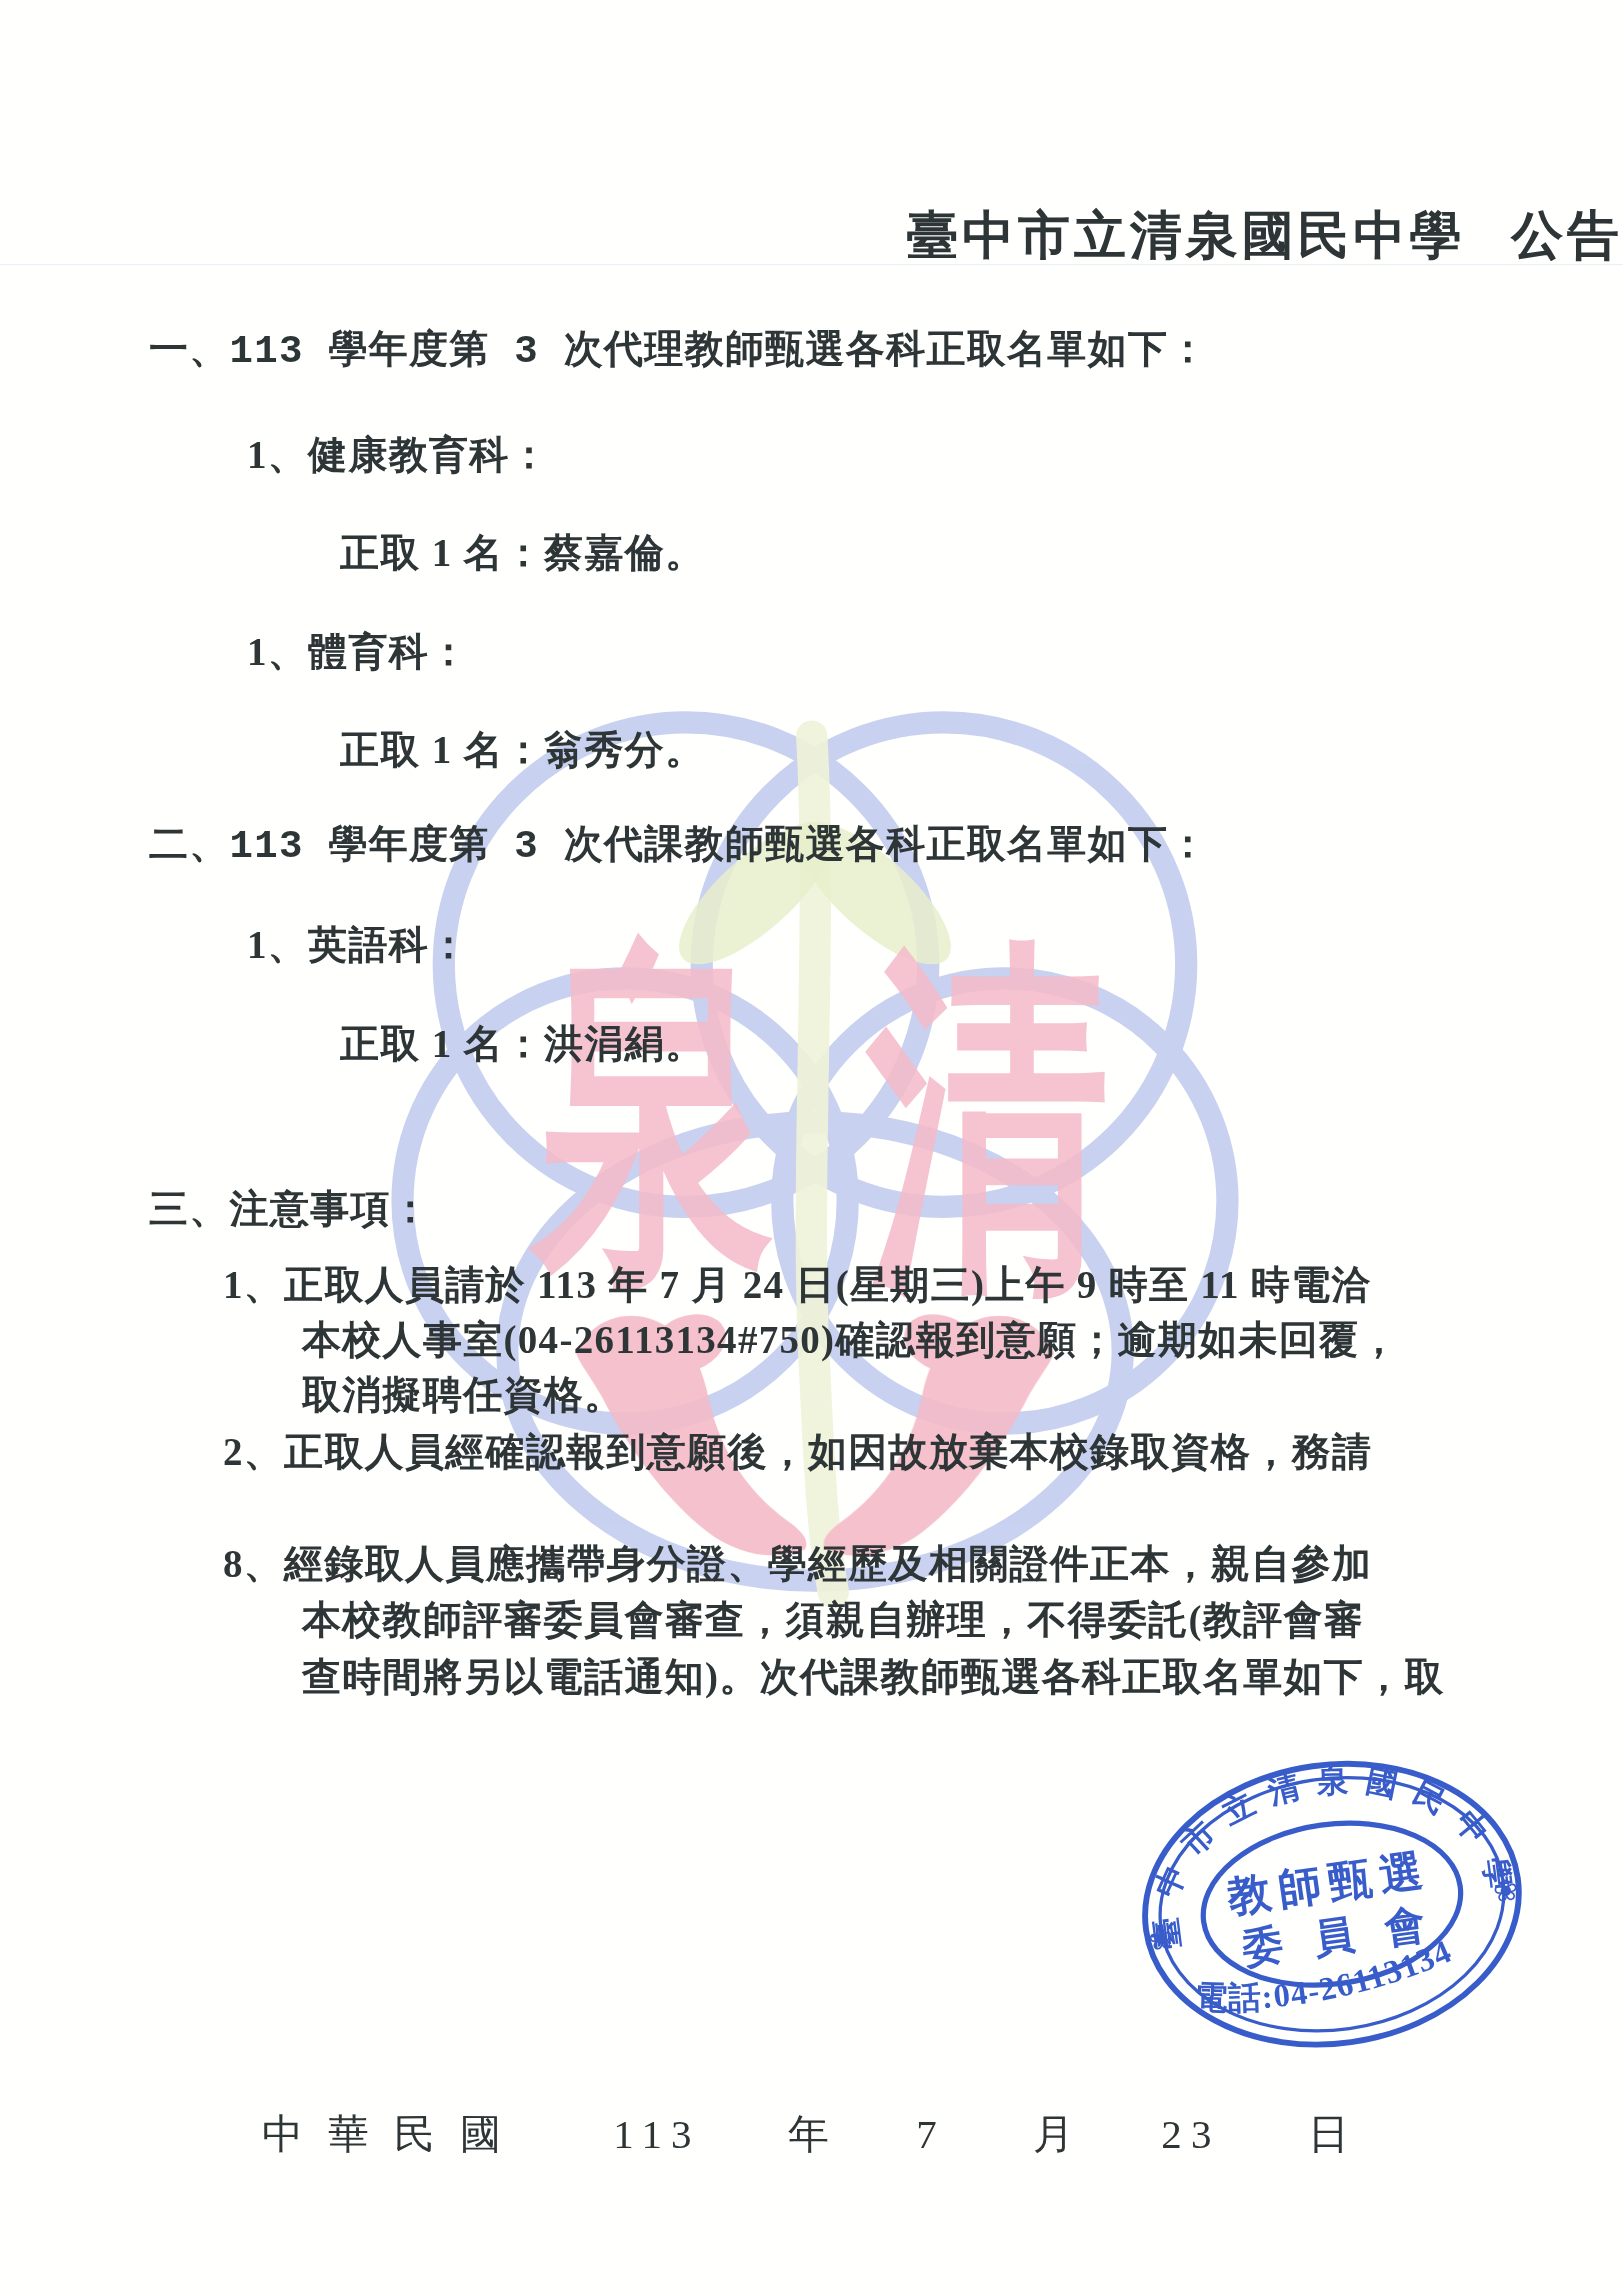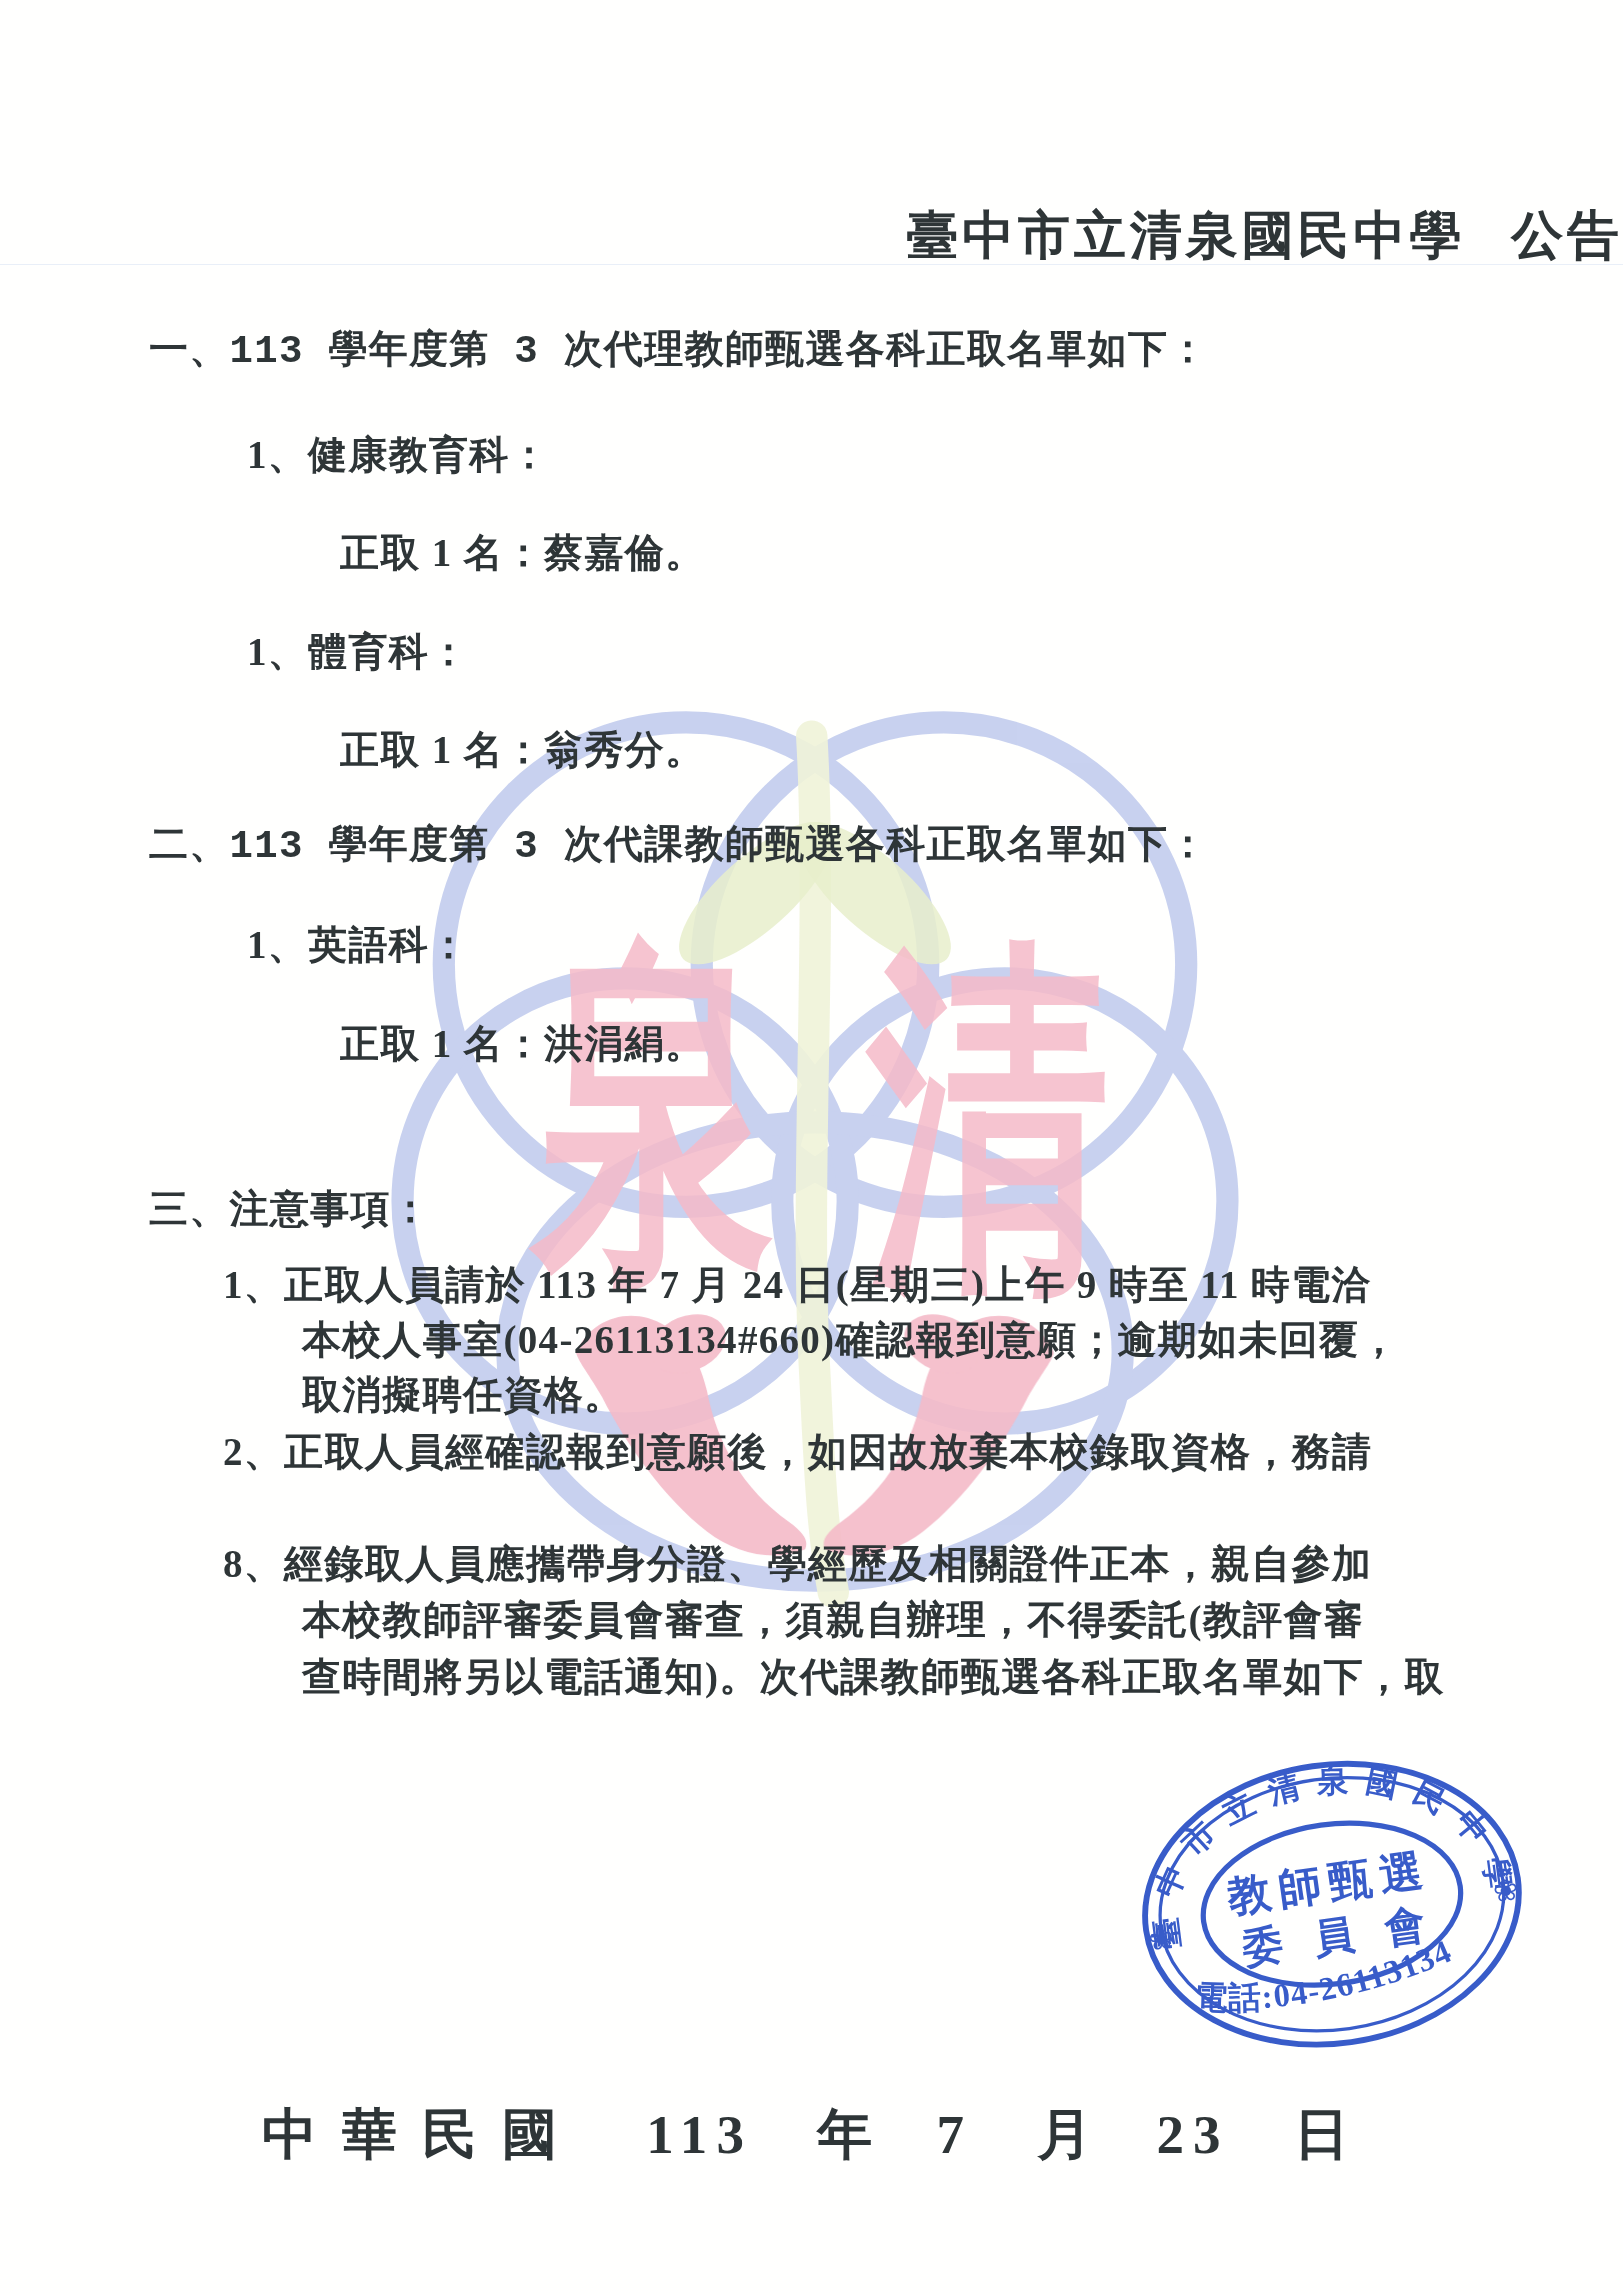--- a/index.html
+++ b/index.html
@@ -36,21 +36,21 @@
   .x-head{left:149px;font-family:Liberation Mono, monospace;}
   .x-item{left:247px;}
   .x-result{left:340px;}
   .x-note{left:223px;}
   .x-wrap{left:302px;}
 
   
   .date-row{
     position:absolute;left:262px;top:2113px;width:1087px;z-index:2;
     display:flex;justify-content:space-between;align-items:flex-start;
-    font-size:55px;line-height:43px;font-weight:700;
+    font-size:41px;line-height:43px;font-weight:400;
   }
   .date-era{letter-spacing:25px;}
   .date-num{letter-spacing:9.2px;}
 
   
   .stamp{
     position:absolute;left:1129px;top:1759px;width:406px;height:291px;z-index:3;
     transform:rotate(-8deg);opacity:.93;
   }
   .stamp text{font-family:"Liberation Serif","DejaVu Serif",serif;}
@@ -98,21 +98,21 @@
   <div class="line x-result" style="top:531px">正取 1 名：蔡嘉倫。</div>
   <div class="line x-item" style="top:630px">1、體育科：</div>
   <div class="line x-result" style="top:728px">正取 1 名：翁秀分。</div>
 
   <div class="line x-head" style="top:826px">二、113 學年度第 3 次代課教師甄選各科正取名單如下：</div>
   <div class="line x-item" style="top:923px">1、英語科：</div>
   <div class="line x-result" style="top:1022px">正取 1 名：洪涓絹。</div>
 
   <div class="line x-head" style="top:1191px">三、注意事項：</div>
   <div class="line x-note" style="top:1263px">1、正取人員請於 113 年 7 月 24 日(星期三)上午 9 時至 11 時電洽</div>
-  <div class="line x-wrap" style="top:1318px">本校人事室(04-26113134#660)確認報到意願；逾期如未回覆，</div>
+  <div class="line x-wrap" style="top:1318px">本校人事室(04-26113134#750)確認報到意願；逾期如未回覆，</div>
   <div class="line x-wrap" style="top:1373px">取消擬聘任資格。</div>
   <div class="line x-note" style="top:1430px">2、正取人員經確認報到意願後，如因故放棄本校錄取資格，務請</div>
   <div class="line x-note" style="top:1542px">8、經錄取人員應攜帶身分證、學經歷及相關證件正本，親自參加</div>
   <div class="line x-wrap" style="top:1598px">本校教師評審委員會審查，須親自辦理，不得委託(教評會審</div>
   <div class="line x-wrap" style="top:1655px">查時間將另以電話通知)。次代課教師甄選各科正取名單如下，取</div>
 
   <svg class="stamp" viewBox="0 0 620 445" aria-hidden="true">
     <defs>
       <path id="stamp-top-arc" d="M 81 272 A 240 170 0 1 1 539 272" fill="none"></path>
       <path id="stamp-bottom-arc" d="M 72 348 Q 310 400 560 306" fill="none"></path>

